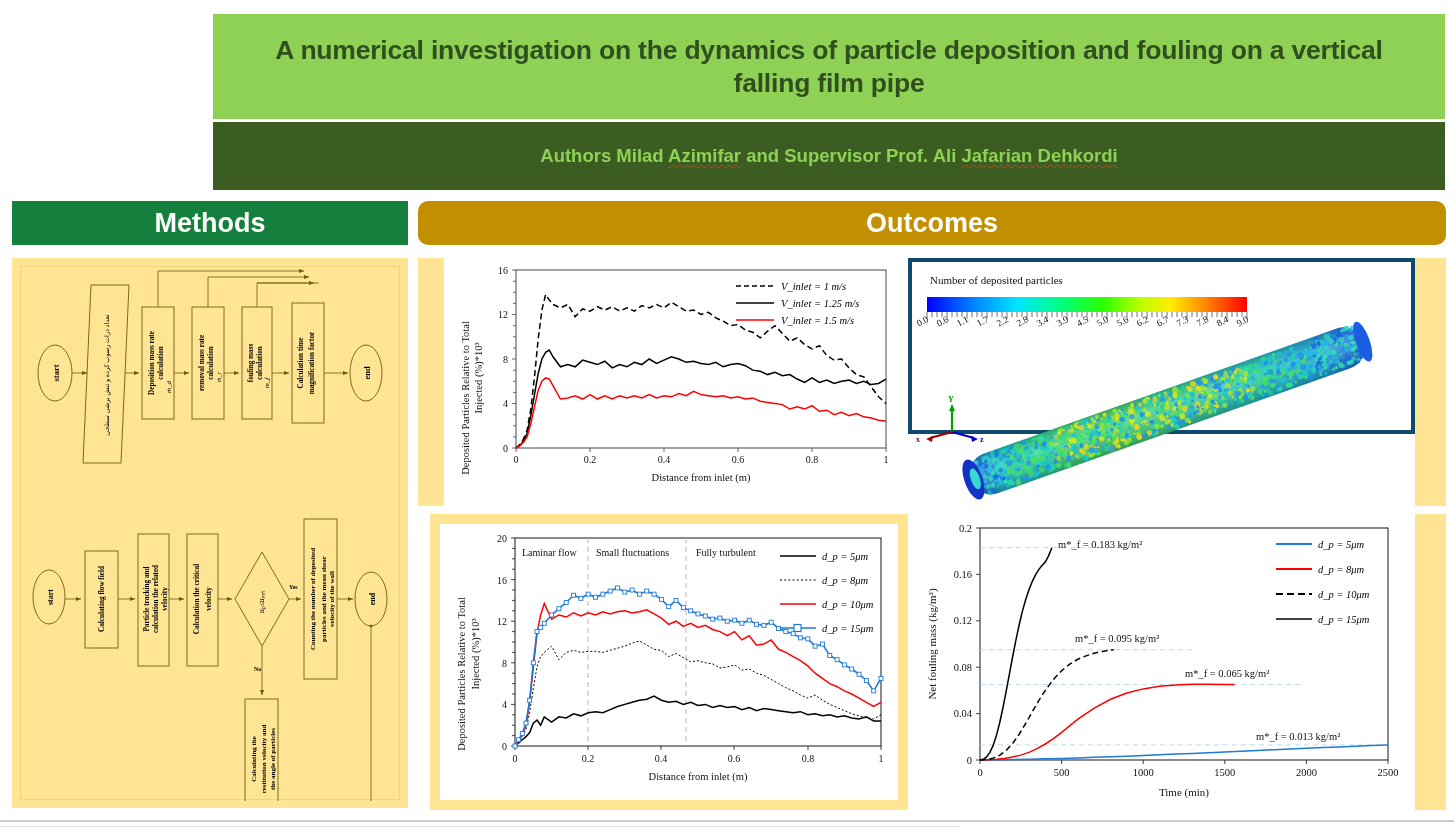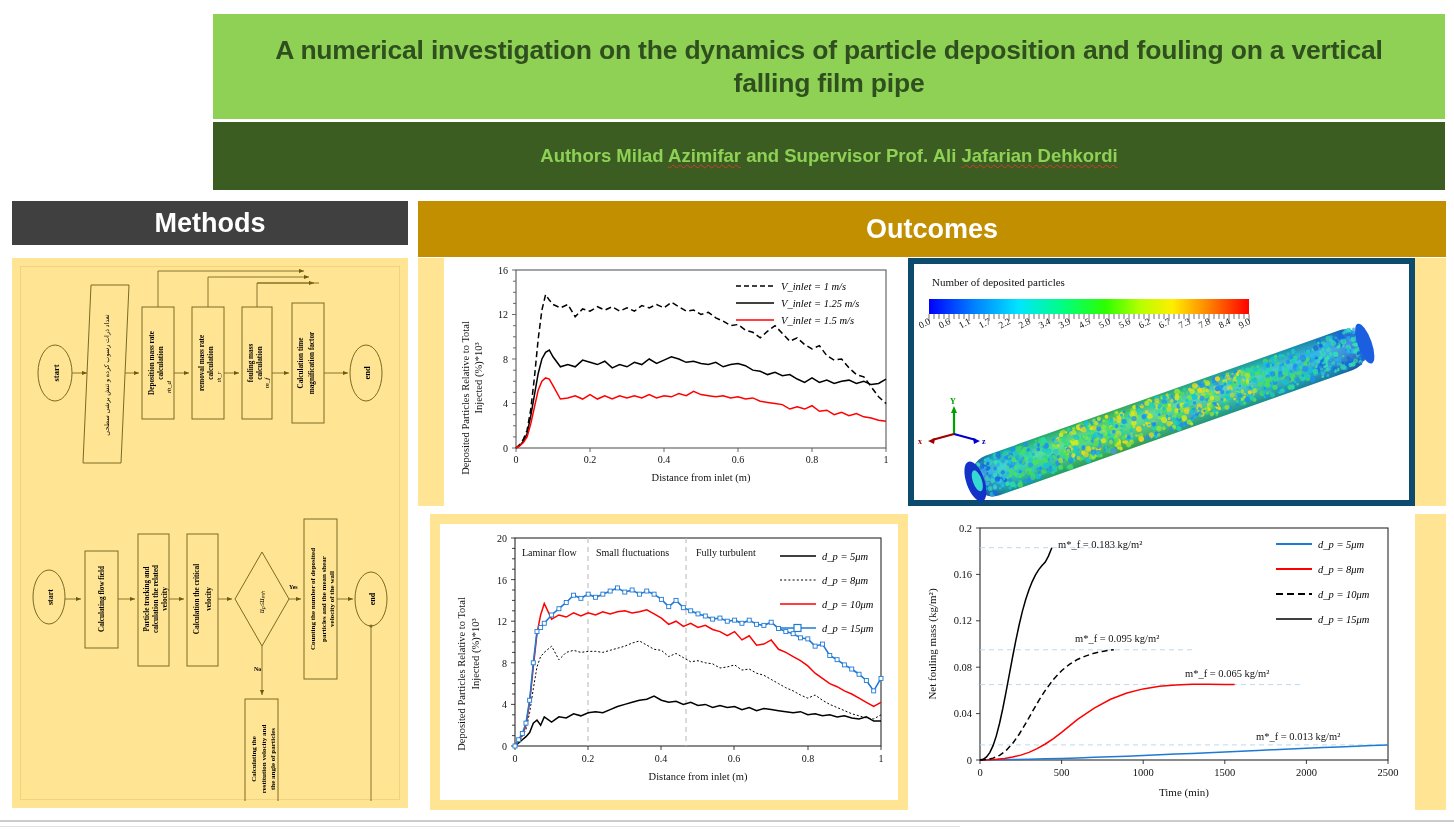--- a/index.html
+++ b/index.html
@@ -48,27 +48,27 @@
     text-decoration: underline;
     text-decoration-color: #d23b2b;
     text-decoration-style: wavy;
     text-decoration-thickness: 1px;
     text-underline-offset: 2px;
   }
 
   
   #methods-header {
     position: absolute; left: 12px; top: 201px; width: 396px; height: 44px;
-    background: #404040;
+    background: #15803d;
     display:flex; align-items:center; justify-content:center;
   }
   #outcomes-header {
-    position: absolute; left: 418px; top: 201px; width: 1028px; height: 56px;
+    position: absolute; left: 418px; top: 201px; width: 1028px; height: 44px;
     background: #c18f00;
-    display:flex; align-items:center; justify-content:center;
+    display:flex; align-items:center; justify-content:center;border-radius:10px;
   }
   .section-title {
     color: #ffffff; font-size: 27px; font-weight: bold; letter-spacing:0px;
   }
 
   
   #methods-panel {
     position: absolute; left: 12px; top: 258px; width: 396px; height: 550px;
     background: #ffe493;
   }
@@ -82,22 +82,22 @@
   
   #oc-tl-strip { 
     position:absolute; left:418px; top:258px; width:26px; height:248px; background:#ffe493;
   }
   #chart1-panel {
     position: absolute; left: 444px; top: 258px; width: 458px; height: 248px;
     background:#ffffff;
   }
 
   #pipe-panel {
-    position:absolute; left: 908px; top: 258px; width: 507px; height: 248px;
-    background:#ffffff; border:6px solid #0c4a6e;
+    position:absolute; left: 908px; top: 258px; width: 507px; height: 176px;
+    background:#ffffff; border:4px solid #0c4a6e;
   }
   #pipe-strip {
     position:absolute; left: 1415px; top: 258px; width: 31px; height: 248px; background:#ffe493;
   }
 
   #chart2-panel {
     position:absolute; left: 430px; top: 514px; width: 478px; height: 296px;
     background:#ffe493; padding: 10px;
   }
   #chart2-inner { width:100%; height:100%; background:#ffffff; position:relative;}

